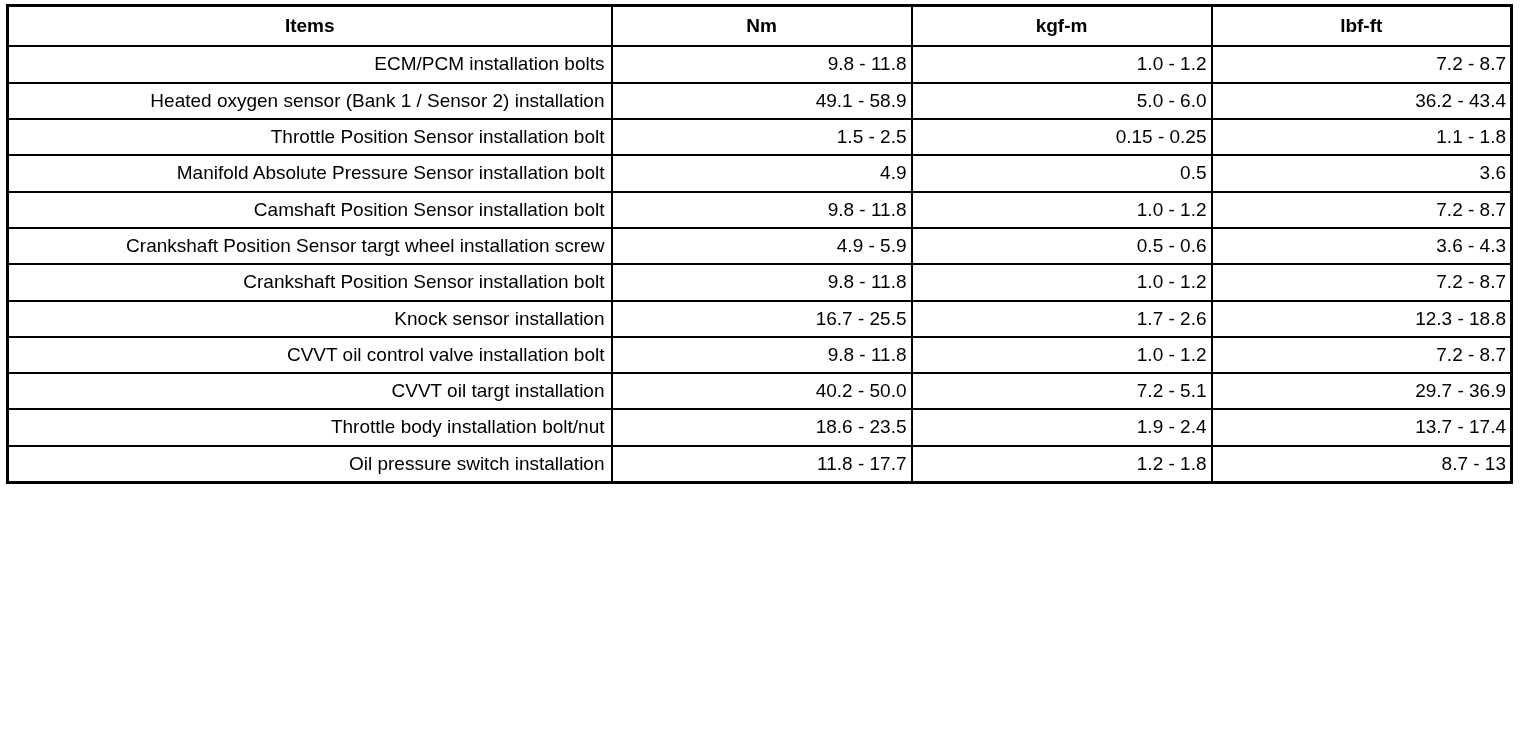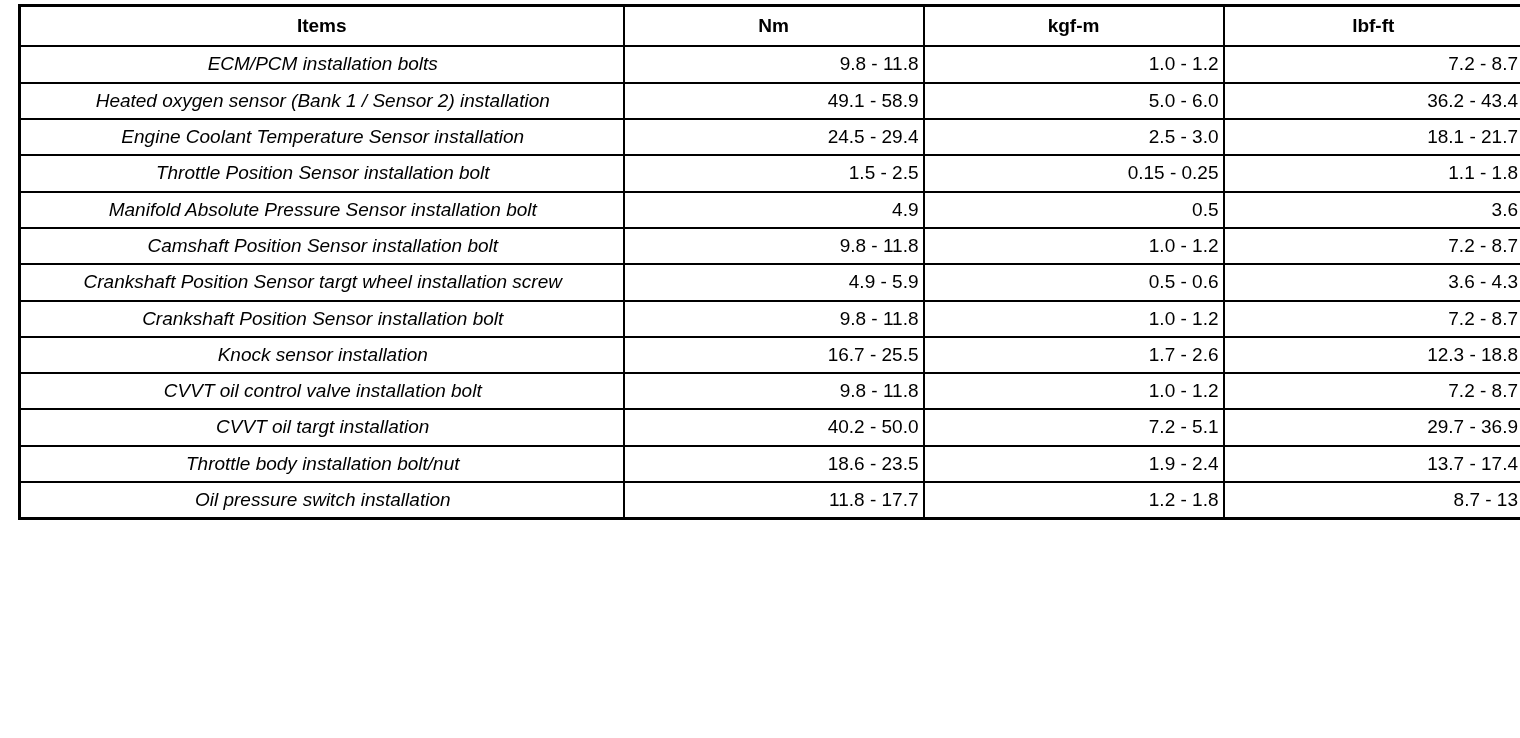--- a/index.html
+++ b/index.html
@@ -11,21 +11,21 @@
     width: 1520px;
     height: 738px;
     font-family: "Liberation Sans", sans-serif;
     color: #000000;
     overflow: hidden;
   }
   .sheet {
     width: 1520px;
     height: 738px;
     box-sizing: border-box;
-    padding: 4px 8px 4px 18px;
+    padding: 4px 8px 4px 6px;
   }
   table.spec-table {
     border-collapse: collapse;
     table-layout: fixed;
     width: 1504px;
     border: 3px solid #000000;
   }
   table.spec-table th,
   table.spec-table td {
     border: 2px solid #000000;
@@ -33,23 +33,22 @@
     line-height: 1.28;
     color: #000000;
     vertical-align: middle;
   }
   table.spec-table th {
     font-weight: bold;
     text-align: center;
     padding: 7px 4px;
   }
   td.item-cell {
-    text-align: center;
+    text-align: right;
     padding: 5px 6px 5px 8px;
-    font-style: italic;
   }
   td.val-cell {
     text-align: right;
     padding: 5px 4px;
   }
   col.c-items { width: 604px; }
   col.c-nm    { width: 300px; }
   col.c-kgf   { width: 300px; }
   col.c-lbf   { width: 300px; }
 </style>
@@ -77,26 +76,20 @@
         <td class="item-cell">ECM/PCM installation bolts</td>
         <td class="val-cell">9.8 - 11.8</td>
         <td class="val-cell">1.0 - 1.2</td>
         <td class="val-cell">7.2 - 8.7</td>
       </tr>
       <tr>
         <td class="item-cell">Heated oxygen sensor (Bank 1 / Sensor 2) installation</td>
         <td class="val-cell">49.1 - 58.9</td>
         <td class="val-cell">5.0 - 6.0</td>
         <td class="val-cell">36.2 - 43.4</td>
-      </tr>
-      <tr>
-        <td class="item-cell">Engine Coolant Temperature Sensor installation</td>
-        <td class="val-cell">24.5 - 29.4</td>
-        <td class="val-cell">2.5 - 3.0</td>
-        <td class="val-cell">18.1 - 21.7</td>
       </tr>
       <tr>
         <td class="item-cell">Throttle Position Sensor installation bolt</td>
         <td class="val-cell">1.5 - 2.5</td>
         <td class="val-cell">0.15 - 0.25</td>
         <td class="val-cell">1.1 - 1.8</td>
       </tr>
       <tr>
         <td class="item-cell">Manifold Absolute Pressure Sensor installation bolt</td>
         <td class="val-cell">4.9</td>

